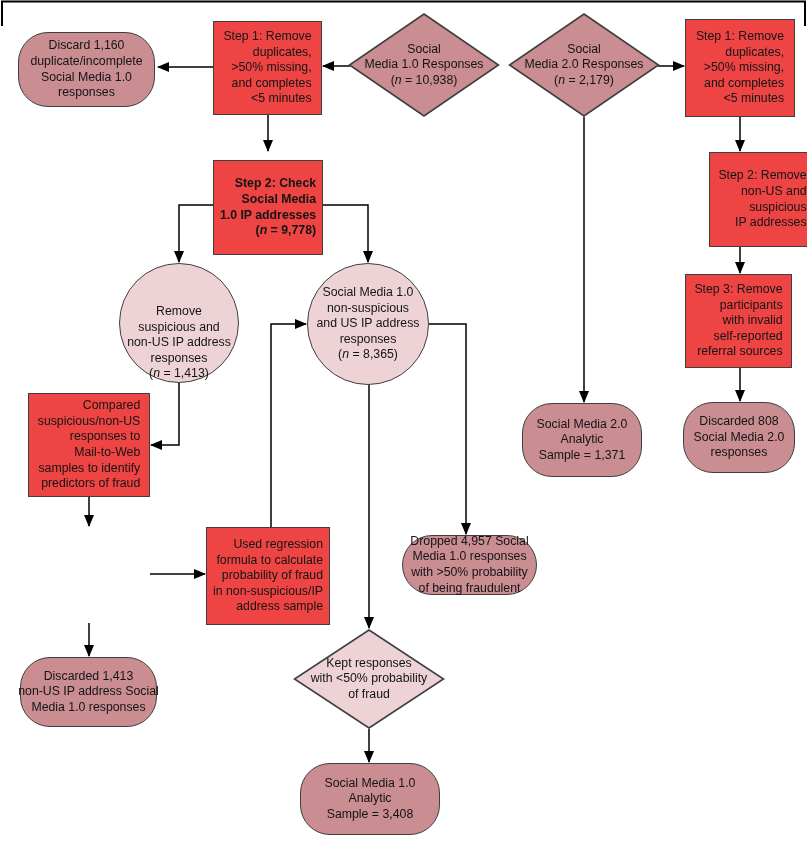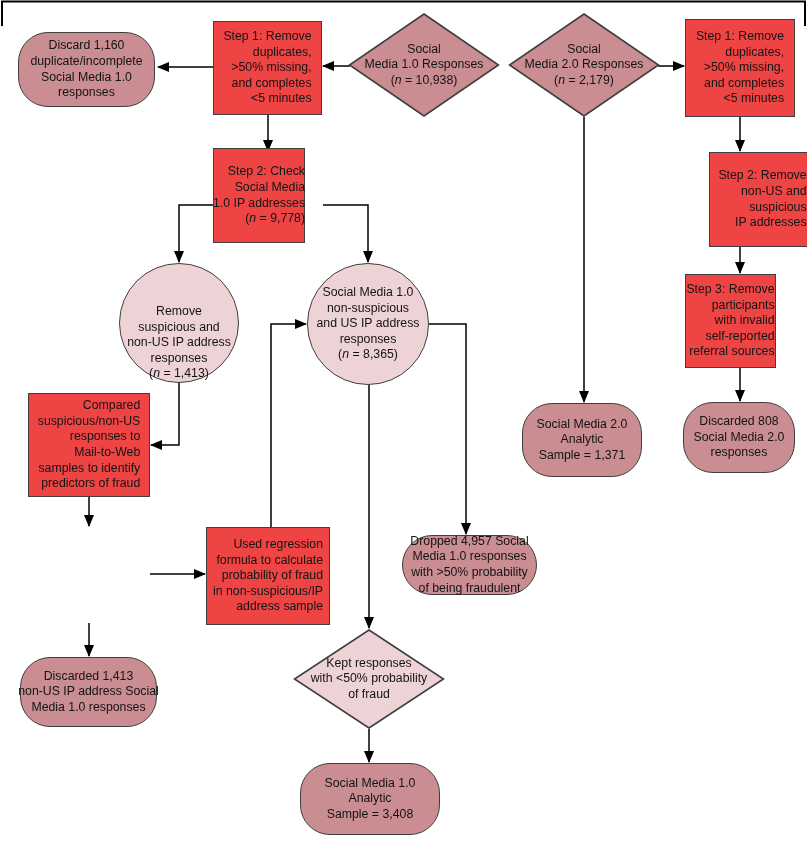--- a/index.html
+++ b/index.html
@@ -97,35 +97,35 @@
   </div>
 
   <div class="node rect" style="left:685px;top:19px;width:110px;height:98px;">
     <span class="node-text">Step 1: Remove
 duplicates,
 &gt;50% missing,
 and completes
 &lt;5 minutes</span>
   </div>
 
-  <div class="node rect" style="left:213px;top:148px;width:92px;height:95px;">
+  <div class="node rect" style="left:213px;top:160px;width:110px;height:95px;font-weight:bold;">
     <span class="node-text">Step 2: Check
 Social Media
 1.0 IP addresses
 (<i>n</i> = 9,778)</span>
   </div>
 
   <div class="node rect" style="left:685px;top:152px;width:107px;height:95px;margin-left:24px;">
     <span class="node-text">Step 2: Remove
 non-US and
 suspicious
 IP addresses</span>
   </div>
 
-  <div class="node rect" style="left:685px;top:274px;width:91px;height:94px;">
+  <div class="node rect" style="left:685px;top:274px;width:107px;height:94px;">
     <span class="node-text">Step 3: Remove
 participants
 with invalid
 self-reported
 referral sources</span>
   </div>
 
   <div class="node round" style="left:683px;top:402px;width:112px;height:71px;">
     <span class="node-text">Discarded 808
 Social Media 2.0

